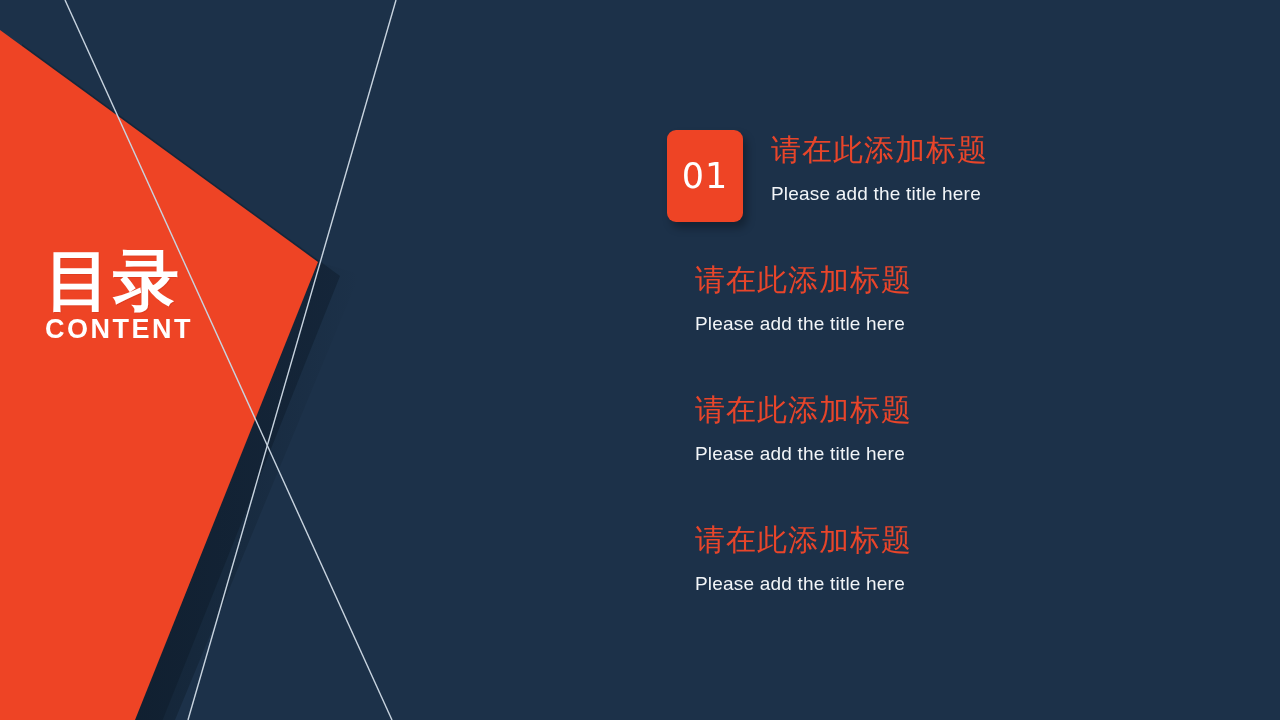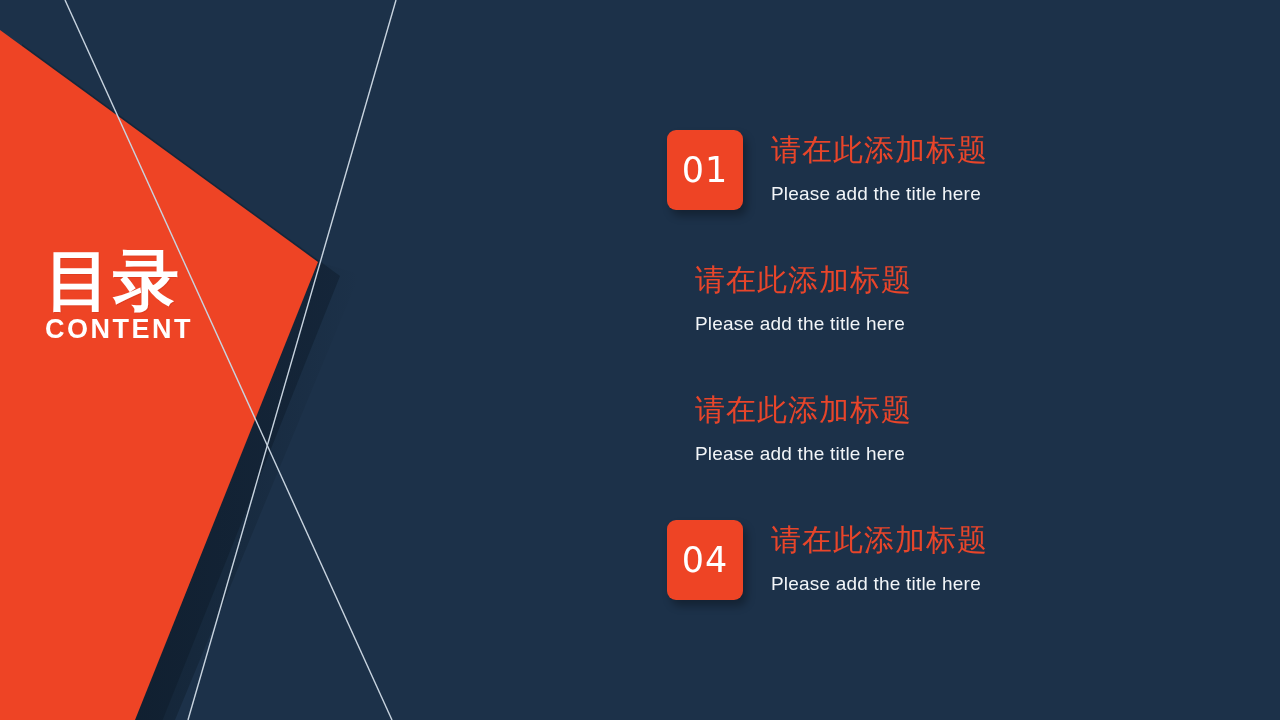--- a/index.html
+++ b/index.html
@@ -68,21 +68,21 @@
     margin-bottom: 50px;
     display: flex;
     align-items: flex-start;
   }
   .list-item:last-child { margin-bottom: 0; }
 
   .num-badge {
     position: relative;
     flex: 0 0 auto;
     width: 76px;
-    height: 80px;
+    height: 92px;
     border-radius: 9px;
     background: #ee4425;
     box-shadow: 4px 6px 9px rgba(0,0,0,0.30);
     display: flex;
     align-items: center;
     justify-content: center;
   }
   .num-badge-text {
     font-family: "DejaVu Sans", "Liberation Sans", sans-serif;
     font-size: 35px;
@@ -167,23 +167,20 @@
     </div>
 
     <div class="list-item">
       <div class="item-text">
         <span class="item-title-cn">请在此添加标题</span>
         <span class="item-title-en">Please add the title here</span>
       </div>
     </div>
 
     <div class="list-item">
-      <div class="num-badge">
-        <span class="num-badge-text">04</span>
-      </div>
       <div class="item-text">
         <span class="item-title-cn">请在此添加标题</span>
         <span class="item-title-en">Please add the title here</span>
       </div>
     </div>
 
   </div>
 </div>
 
 </body></html>

